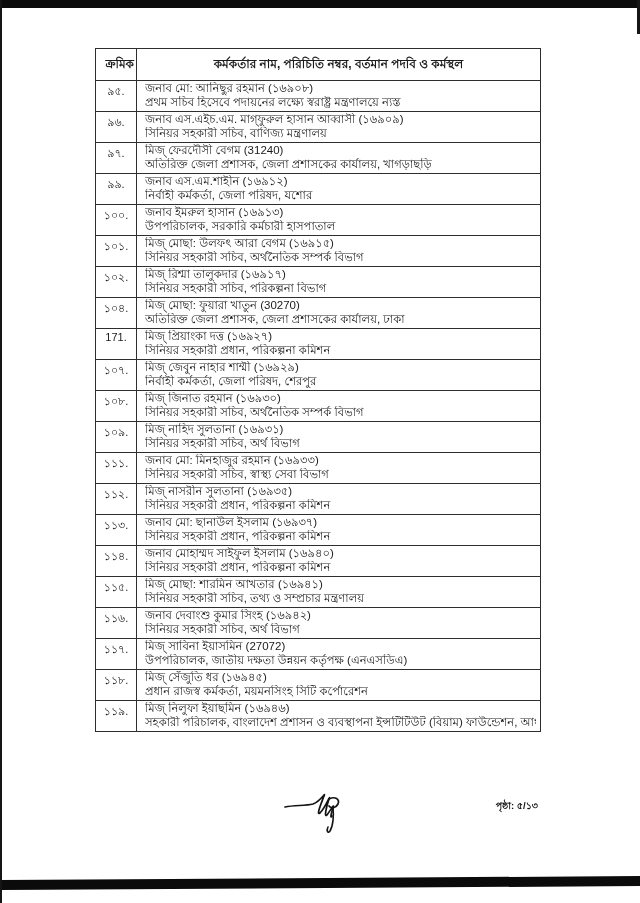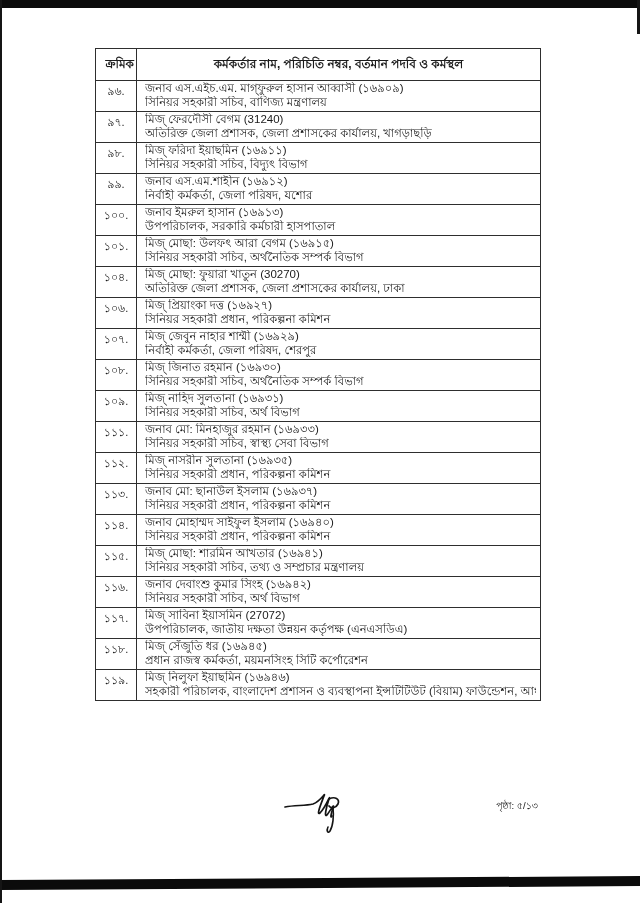--- a/index.html
+++ b/index.html
@@ -31,21 +31,21 @@
     text-align:center; vertical-align:top; padding:2px 1px 0 1px;
     font-size:11px;
   }
   .doc-table td.officer { padding:1px 4px 2px 8px; }
   .doc-table td.officer .name  { line-height:13.5px; white-space:nowrap; overflow:hidden; }
   .doc-table td.officer .desig { line-height:13.5px; white-space:nowrap; overflow:hidden; }
 
   
   .page-footer {
     position:absolute; left:95px; top:799px; width:443px;
-    text-align:right; font-size:9.5px; font-weight:normal; color:#111;
+    text-align:right; font-size:9.5px; font-weight:bold; color:#111;
   }
 
   
   .signature { position:absolute; left:283px; top:786px; width:86px; height:52px; }
 </style>
 </head>
 <body>
 
 <div class="scan-bar-top"></div>
 <div class="scan-bar-bottom"></div>
@@ -54,41 +54,41 @@
 
 <table class="doc-table">
   <thead>
     <tr>
       <th class="serial-h">ক্রমিক</th>
       <th>কর্মকর্তার নাম, পরিচিতি নম্বর, বর্তমান পদবি ও কর্মস্থল</th>
     </tr>
   </thead>
   <tbody>
       <tr>
+        <td class="serial">৯৫.</td>
+        <td class="officer">
+          <div class="name">জনাব মো: আনিছুর রহমান (১৬৯০৮)</div>
+          <div class="desig">প্রথম সচিব হিসেবে পদায়নের লক্ষ্যে স্বরাষ্ট্র মন্ত্রণালয়ে ন্যস্ত</div>
+        </td>
+      </tr>
+      <tr>
         <td class="serial">৯৬.</td>
         <td class="officer">
           <div class="name">জনাব এস.এইচ.এম. মাগ্‌ফুরুল হাসান আব্বাসী (১৬৯০৯)</div>
           <div class="desig">সিনিয়র সহকারী সচিব, বাণিজ্য মন্ত্রণালয়</div>
         </td>
       </tr>
       <tr>
         <td class="serial">৯৭.</td>
         <td class="officer">
           <div class="name">মিজ্ ফেরদৌসী বেগম (31240)</div>
           <div class="desig">অতিরিক্ত জেলা প্রশাসক, জেলা প্রশাসকের কার্যালয়, খাগড়াছড়ি</div>
         </td>
       </tr>
       <tr>
-        <td class="serial">৯৮.</td>
-        <td class="officer">
-          <div class="name">মিজ্ ফরিদা ইয়াছমিন (১৬৯১১)</div>
-          <div class="desig">সিনিয়র সহকারী সচিব, বিদ্যুৎ বিভাগ</div>
-        </td>
-      </tr>
-      <tr>
         <td class="serial">৯৯.</td>
         <td class="officer">
           <div class="name">জনাব এস.এম.শাহীন (১৬৯১২)</div>
           <div class="desig">নির্বাহী কর্মকর্তা, জেলা পরিষদ, যশোর</div>
         </td>
       </tr>
       <tr>
         <td class="serial">১০০.</td>
         <td class="officer">
           <div class="name">জনাব ইমরুল হাসান (১৬৯১৩)</div>
@@ -96,28 +96,35 @@
         </td>
       </tr>
       <tr>
         <td class="serial">১০১.</td>
         <td class="officer">
           <div class="name">মিজ্ মোছা: উলফৎ আরা বেগম (১৬৯১৫)</div>
           <div class="desig">সিনিয়র সহকারী সচিব, অর্থনৈতিক সম্পর্ক বিভাগ</div>
         </td>
       </tr>
       <tr>
+        <td class="serial">১০২.</td>
+        <td class="officer">
+          <div class="name">মিজ্ রিশ্মা তালুকদার (১৬৯১৭)</div>
+          <div class="desig">সিনিয়র সহকারী সচিব, পরিকল্পনা বিভাগ</div>
+        </td>
+      </tr>
+      <tr>
         <td class="serial">১০৪.</td>
         <td class="officer">
           <div class="name">মিজ্ মোছা: ফুয়ারা খাতুন (30270)</div>
           <div class="desig">অতিরিক্ত জেলা প্রশাসক, জেলা প্রশাসকের কার্যালয়, ঢাকা</div>
         </td>
       </tr>
       <tr>
-        <td class="serial">১০৬.</td>
+        <td class="serial">171.</td>
         <td class="officer">
           <div class="name">মিজ্ প্রিয়াংকা দত্ত (১৬৯২৭)</div>
           <div class="desig">সিনিয়র সহকারী প্রধান, পরিকল্পনা কমিশন</div>
         </td>
       </tr>
       <tr>
         <td class="serial">১০৭.</td>
         <td class="officer">
           <div class="name">মিজ্ জেবুন নাহার শাম্মী (১৬৯২৯)</div>
           <div class="desig">নির্বাহী কর্মকর্তা, জেলা পরিষদ, শেরপুর</div>

